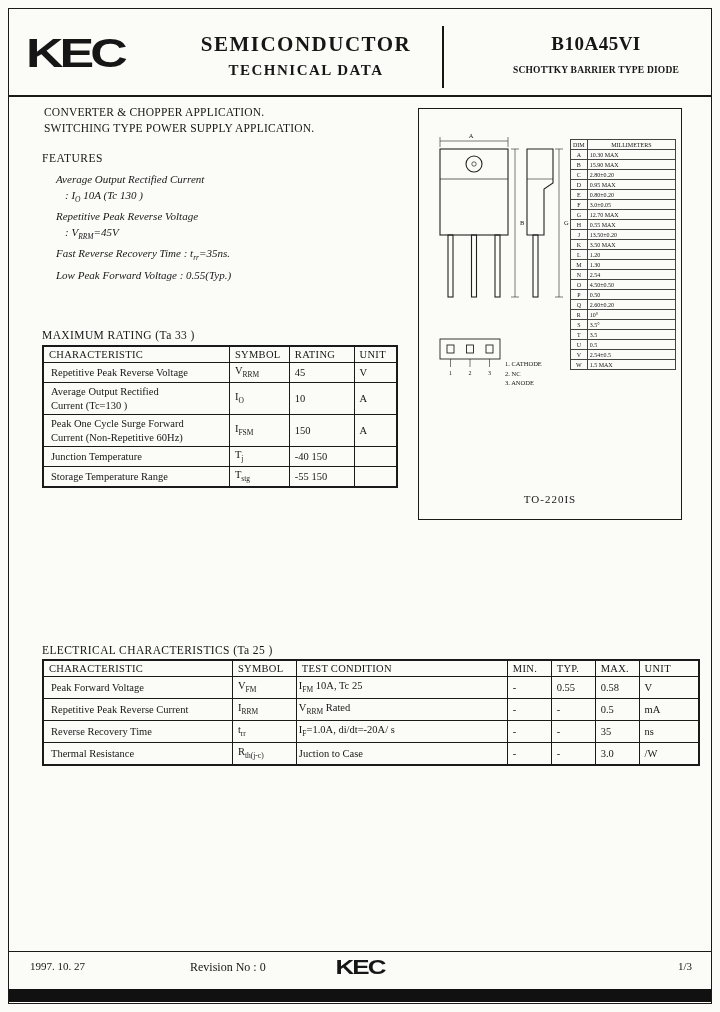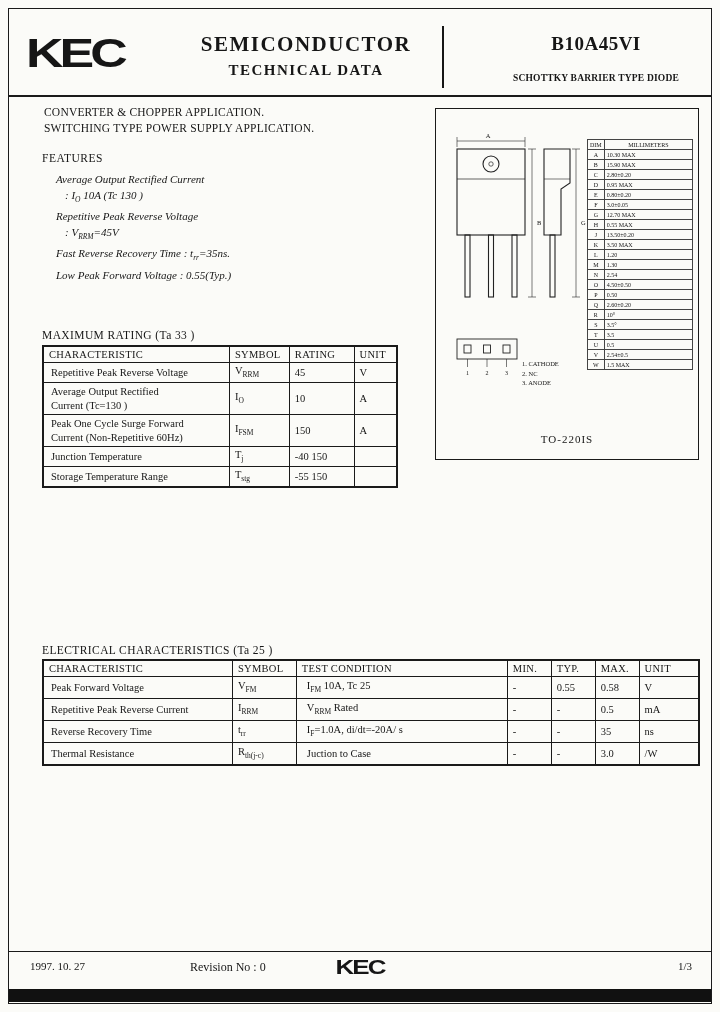--- a/index.html
+++ b/index.html
@@ -28,33 +28,33 @@
     font-family: "Liberation Sans", sans-serif;
     font-weight: 900; font-size: 52px; letter-spacing: -4px;
     transform: scaleY(0.78); transform-origin: left top;
   }
   .hdr-center { position: absolute; left: 175px; top: 32px; width: 262px; text-align: center; }
   .hdr-company { font-size: 21px; font-weight: bold; letter-spacing: 1.5px; }
   .hdr-doc { font-size: 15px; font-weight: bold; letter-spacing: 1.5px; margin-top: 5px; }
   .hdr-sep { position: absolute; left: 442px; top: 26px; width: 2px; height: 62px; background: #161616; }
   .hdr-right { position: absolute; left: 472px; top: 33px; width: 248px; text-align: center; }
   .part-number { font-size: 19px; font-weight: bold; letter-spacing: 0.5px; }
-  .part-type { font-size: 9.5px; font-weight: bold; margin-top: 18px; letter-spacing: 0.2px; text-align: center; }
+  .part-type { font-size: 9.5px; font-weight: bold; margin-top: 10px; letter-spacing: 0.2px; text-align: center; }
   .hdr-rule { position: absolute; left: 8px; right: 8px; top: 95px; height: 1.5px; background: #1a1a1a; }
 
   
   .apps { position: absolute; left: 44px; top: 105px; font-size: 11.5px; line-height: 15.5px; letter-spacing: 0.2px; }
   .features-title { position: absolute; left: 42px; top: 152px; font-size: 11.5px; letter-spacing: 0.5px; }
   .features { position: absolute; left: 56px; top: 171px; font-size: 11px; line-height: 16px; font-style: italic; }
   .features .sub { padding-left: 9px; }
   sub { font-size: 7.5px; }
 
   
   .figure {
-    position: absolute; left: 435px; top: 108px; width: 264px; height: 352px;
+    position: absolute; left: 418px; top: 108px; width: 264px; height: 412px;
     border: 1.5px solid #1a1a1a;
   }
   .pkg-svg { position: absolute; left: 4px; top: 8px; }
   .dim-table {
     position: absolute; top: 30px; right: 5px; width: 106px;
     border-collapse: collapse;
     font-size: 6px; line-height: 8px;
     font-family: "Liberation Serif", serif;
   }
   .dim-table th, .dim-table td { border: 0.5px solid #444; padding: 0.5px 2px; text-align: left; font-weight: normal; }
@@ -63,21 +63,21 @@
   .pin-notes { position: absolute; left: 86px; top: 250px; font-size: 6.5px; line-height: 9.5px; }
   .pkg-name { position: absolute; left: 0; right: 0; bottom: 14px; text-align: center; font-size: 11px; letter-spacing: 1px; }
 
   
   .sec-title { position: absolute; font-size: 11.5px; letter-spacing: 0.4px; }
   .data-table { position: absolute; border-collapse: collapse; font-size: 10.5px; background: #fbfbf8; }
   .data-table th, .data-table td { border: 1px solid #1a1a1a; padding: 2px 5px; text-align: left; font-weight: normal; }
   .data-table { border: 2px solid #1a1a1a; }
   .data-table th { height: 16px; letter-spacing: 0.3px; }
   .data-table td.char { text-align: left; padding-left: 7px; white-space: pre-line; line-height: 13.5px; }
-  .data-table td.cond { text-align: left; padding-left: 10px; }
+  .data-table td.cond { text-align: left; padding-left: 2px; }
   .data-table tr.h20 td { height: 20px; }
   .data-table tr.h22 td { height: 22px; }
 
   .max-table { left: 42px; top: 345px; width: 356px; }
   .elec-table { left: 42px; top: 659px; width: 658px; }
 
   
   .footer-rule { position: absolute; left: 8px; right: 8px; top: 951px; height: 1px; background: #1a1a1a; }
   .footer-date { position: absolute; left: 30px; top: 960px; font-size: 11px; }
   .footer-rev { position: absolute; left: 190px; top: 960px; font-size: 12px; }

